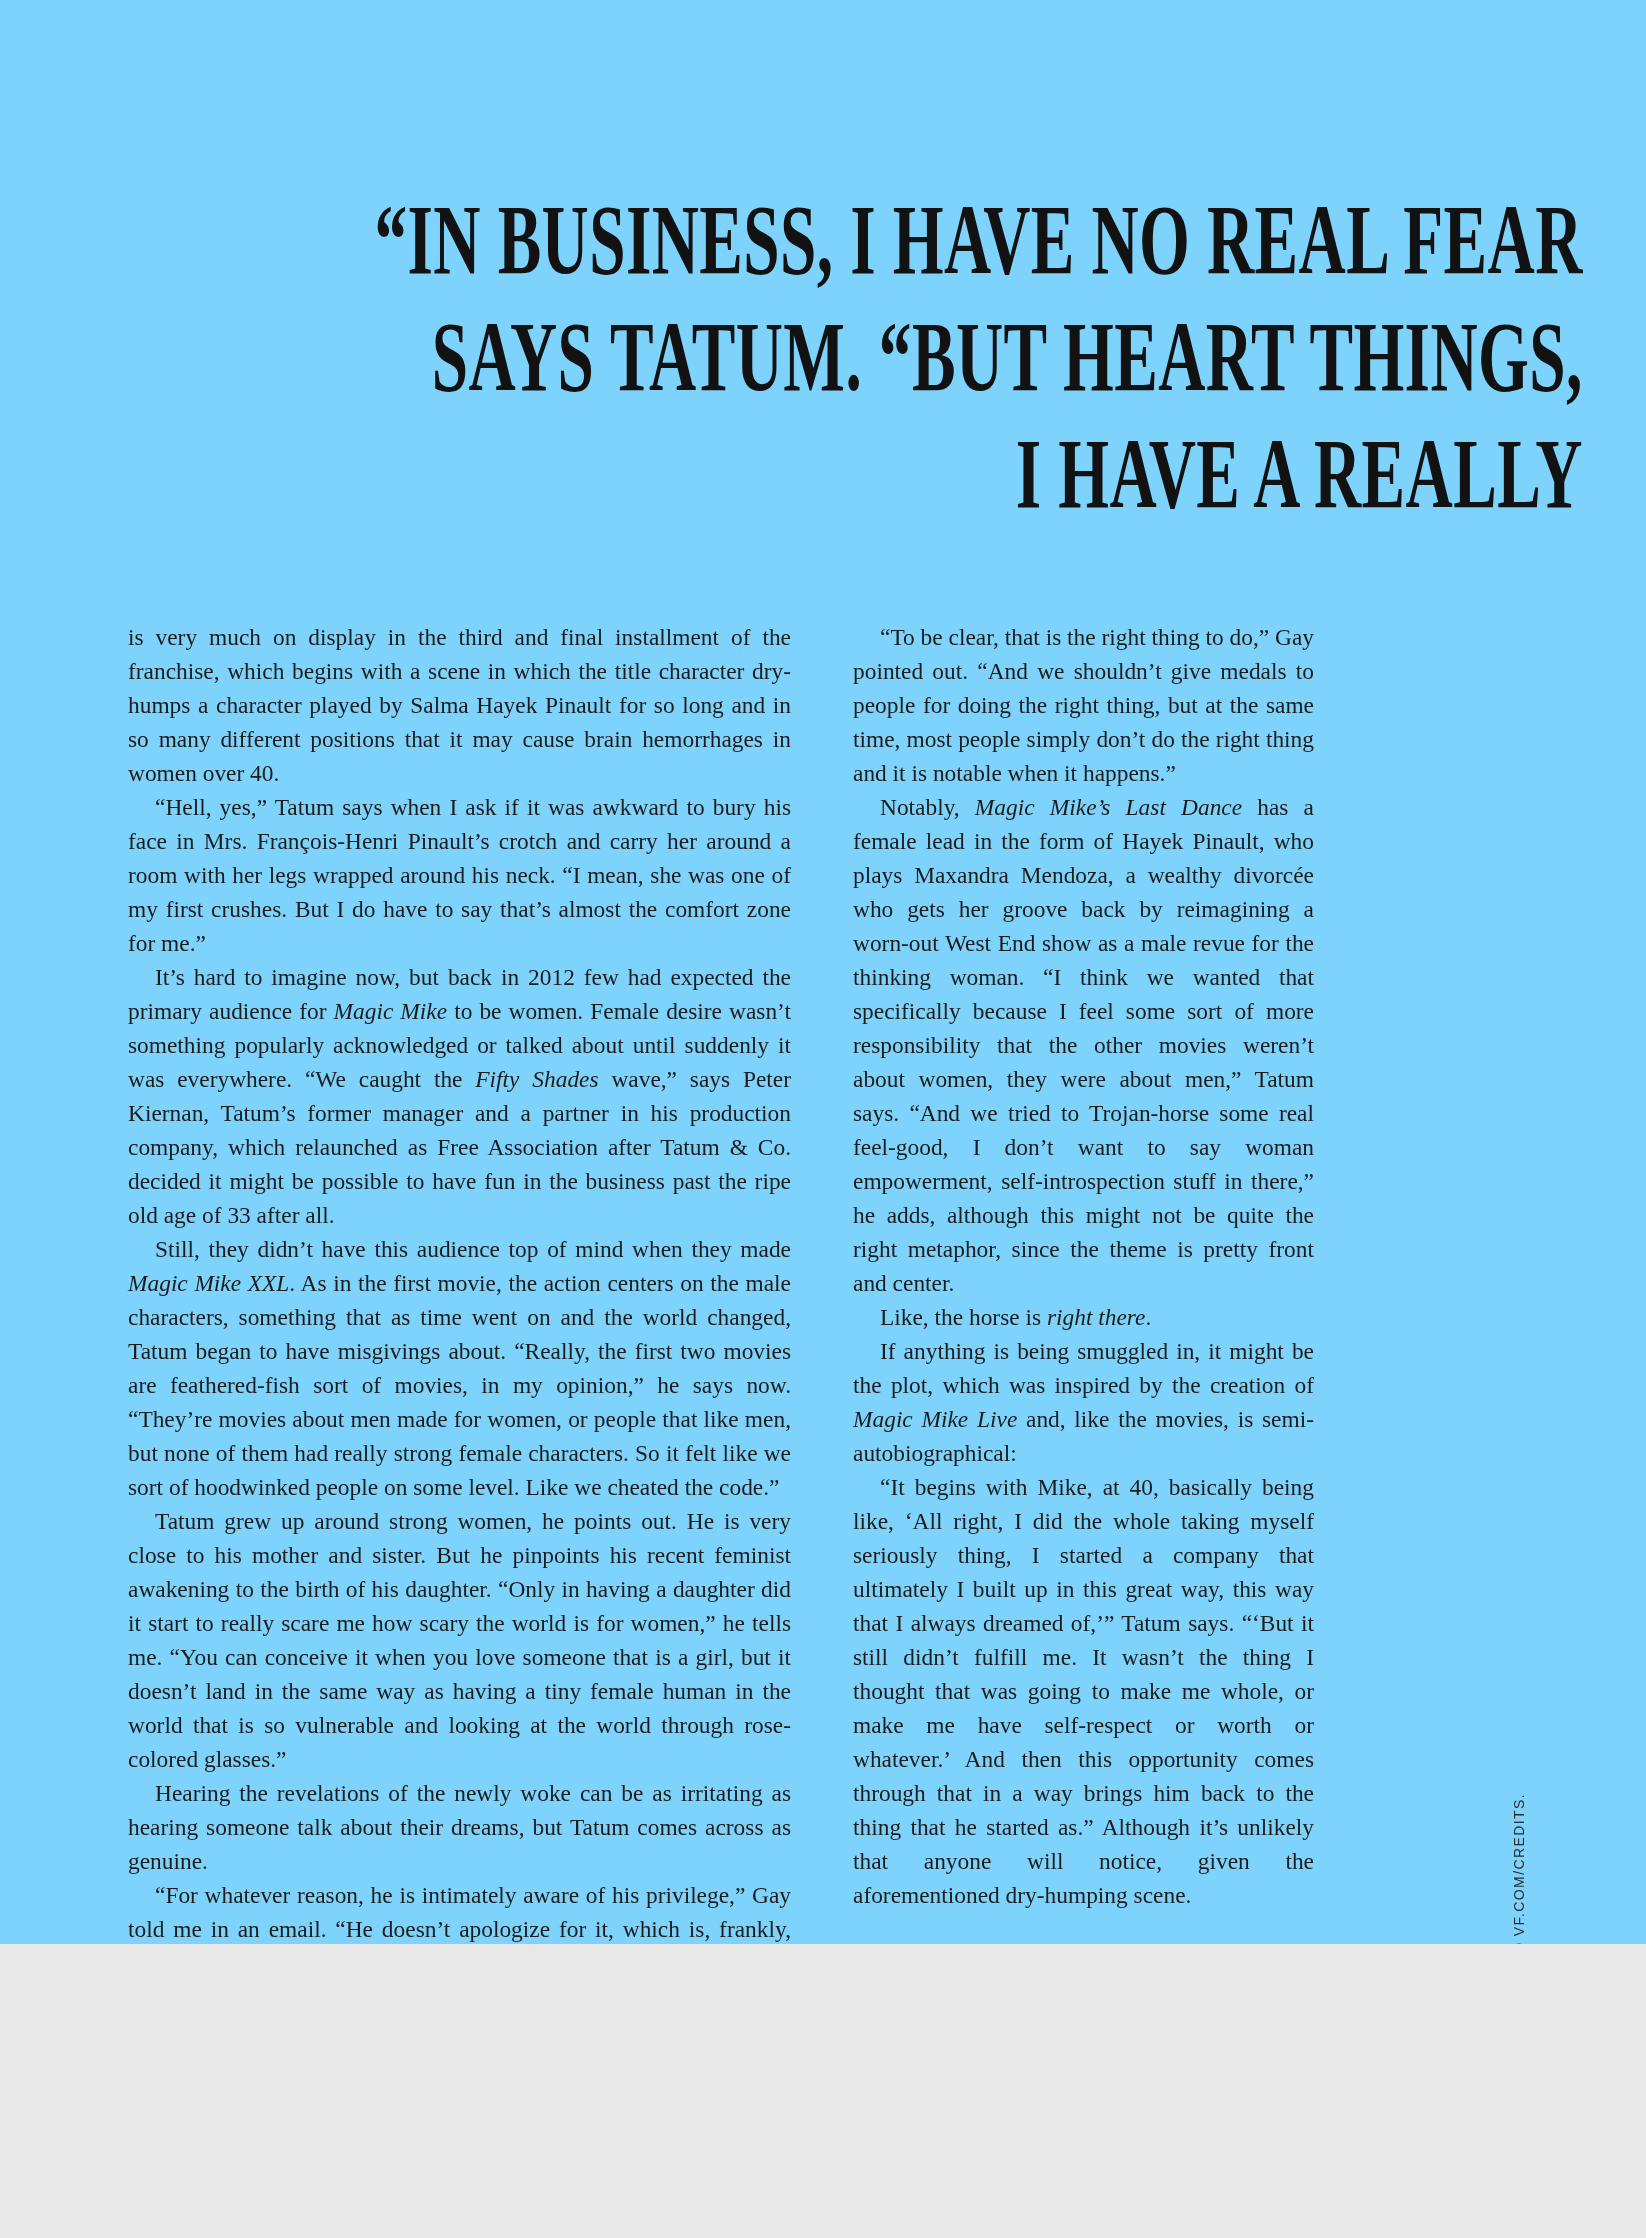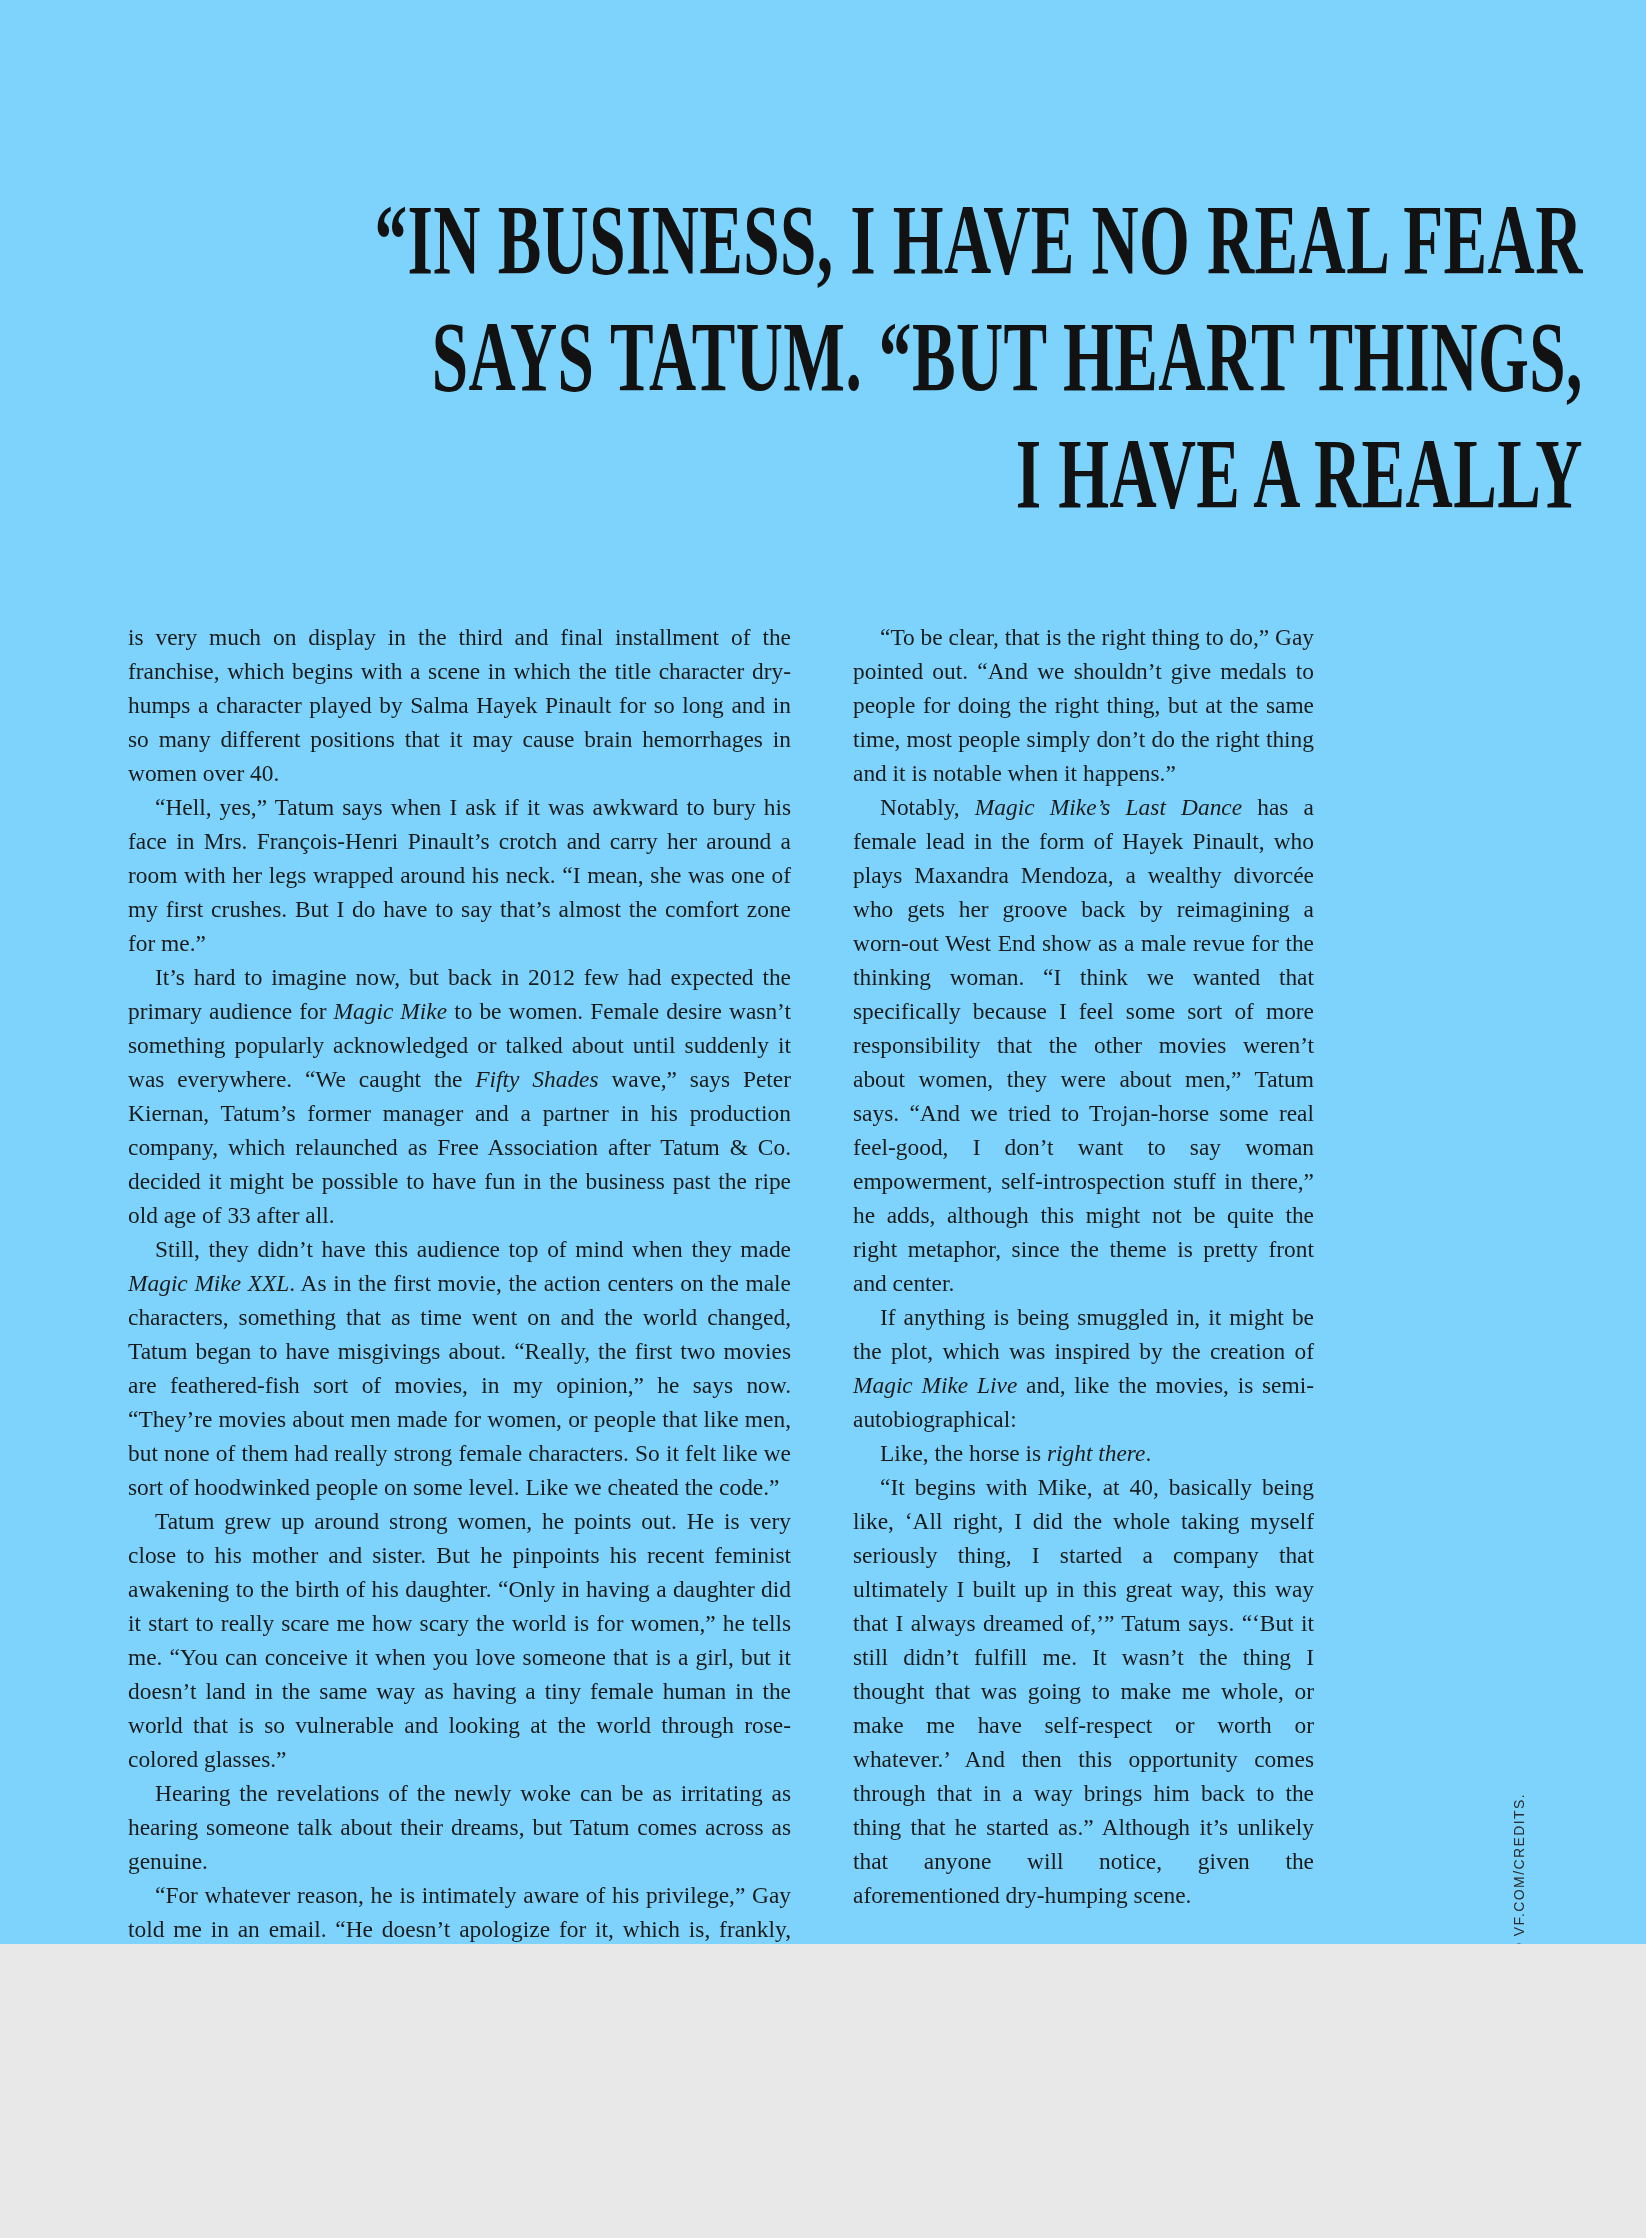--- a/index.html
+++ b/index.html
@@ -94,22 +94,22 @@
         <p class="para indent"><span>“Hell, yes,” Tatum says when I ask if it was awkward to bury his face in Mrs. François-Henri Pinault’s crotch and carry her around a room with her legs wrapped around his neck. “I mean, she was one of my first crushes. But I do have to say that’s almost the comfort zone for me.”</span></p>
         <p class="para indent"><span>It’s hard to imagine now, but back in 2012 few had expected the primary audience for </span><em>Magic Mike</em><span> to be women. Female desire wasn’t something popularly acknowledged or talked about until suddenly it was everywhere. “We caught the </span><em>Fifty Shades</em><span> wave,” says Peter Kiernan, Tatum’s former manager and a partner in his production company, which relaunched as Free Association after Tatum &amp; Co. decided it might be possible to have fun in the business past the ripe old age of 33 after all.</span></p>
         <p class="para indent"><span>Still, they didn’t have this audience top of mind when they made </span><em>Magic Mike XXL</em><span>. As in the first movie, the action centers on the male characters, something that as time went on and the world changed, Tatum began to have misgivings about. “Really, the first two movies are feathered-fish sort of movies, in my opinion,” he says now. “They’re movies about men made for women, or people that like men, but none of them had really strong female characters. So it felt like we sort of hoodwinked people on some level. Like we cheated the code.”</span></p>
         <p class="para indent"><span>Tatum grew up around strong women, he points out. He is very close to his mother and sister. But he pinpoints his recent feminist awakening to the birth of his daughter. “Only in having a daughter did it start to really scare me how scary the world is for women,” he tells me. “You can conceive it when you love someone that is a girl, but it doesn’t land in the same way as having a tiny female human in the world that is so vulnerable and looking at the world through rose-colored glasses.”</span></p>
         <p class="para indent"><span>Hearing the revelations of the newly woke can be as irritating as hearing someone talk about their dreams, but Tatum comes across as genuine.</span></p>
         <p class="para indent"><span>“For whatever reason, he is intimately aware of his privilege,” Gay told me in an email. “He doesn’t apologize for it, which is, frankly, refreshing. Like, you’re an absurdly attractive famous wealthy white man. Please don’t pretend that isn’t great. But he treats people well,” she added, noting that on their “fun and sexy” romance-novel project, Tatum went out of his way to ensure they were paid equally.</span></p>
       </section>
     <section class="col col-right">
         <p class="para indent"><span>“To be clear, that is the right thing to do,” Gay pointed out. “And we shouldn’t give medals to people for doing the right thing, but at the same time, most people simply don’t do the right thing and it is notable when it happens.”</span></p>
         <p class="para indent"><span>Notably, </span><em>Magic Mike’s Last Dance</em><span> has a female lead in the form of Hayek Pinault, who plays Maxandra Mendoza, a wealthy divorcée who gets her groove back by reimagining a worn-out West End show as a male revue for the thinking woman. “I think we wanted that specifically because I feel some sort of more responsibility that the other movies weren’t about women, they were about men,” Tatum says. “And we tried to Trojan-horse some real feel-good, I don’t want to say woman empowerment, self-introspection stuff in there,” he adds, although this might not be quite the right metaphor, since the theme is pretty front and center.</span></p>
+        <p class="para indent"><span>Like, the horse is </span><em>right there</em><span>.</span></p>
         <p class="para indent"><span>If anything is being smuggled in, it might be the plot, which was inspired by the creation of </span><em>Magic Mike Live</em><span> and, like the movies, is semi-autobiographical:</span></p>
-        <p class="para indent"><span>Like, the horse is </span><em>right there</em><span>.</span></p>
         <p class="para indent"><span>“It begins with Mike, at 40, basically being like, ‘All right, I did the whole taking myself seriously thing, I started a company that ultimately I built up in this great way, this way that I always dreamed of,’” Tatum says. “‘But it still didn’t fulfill me. It wasn’t the thing I thought that was going to make me whole, or make me have self-respect or worth or whatever.’ And then this opportunity comes through that in a way brings him back to the thing that he started as.” Although it’s unlikely that anyone will notice, given the aforementioned dry-humping scene.</span></p>
       </section>
   </main>
 
   <aside class="credits">GROOMING, JAMIE TAYLOR; TAILOR, YASMINE OEZELLI; SET DESIGN, PHILIPP HAEMMERLE. FOR DETAILS, GO TO VF.COM/CREDITS.</aside>
 
   <footer class="folio">
     <span class="page-num">90</span><span class="brand">VANITY FAIR</span>
   </footer>
 

